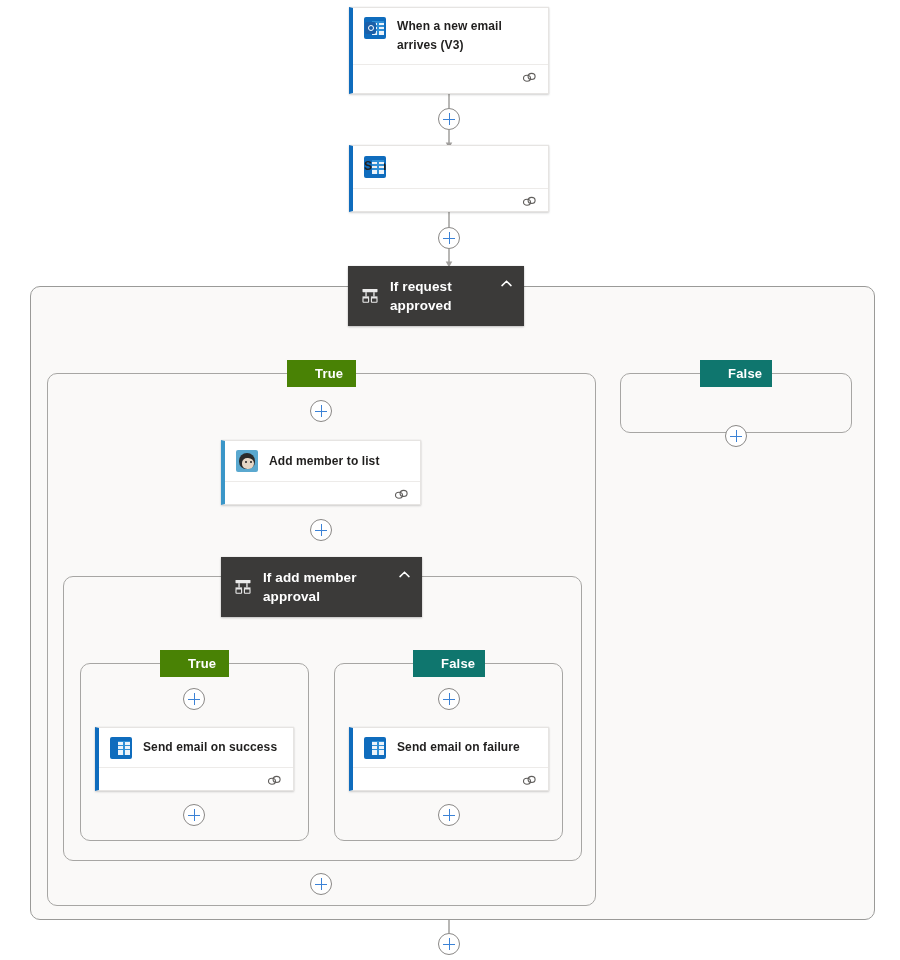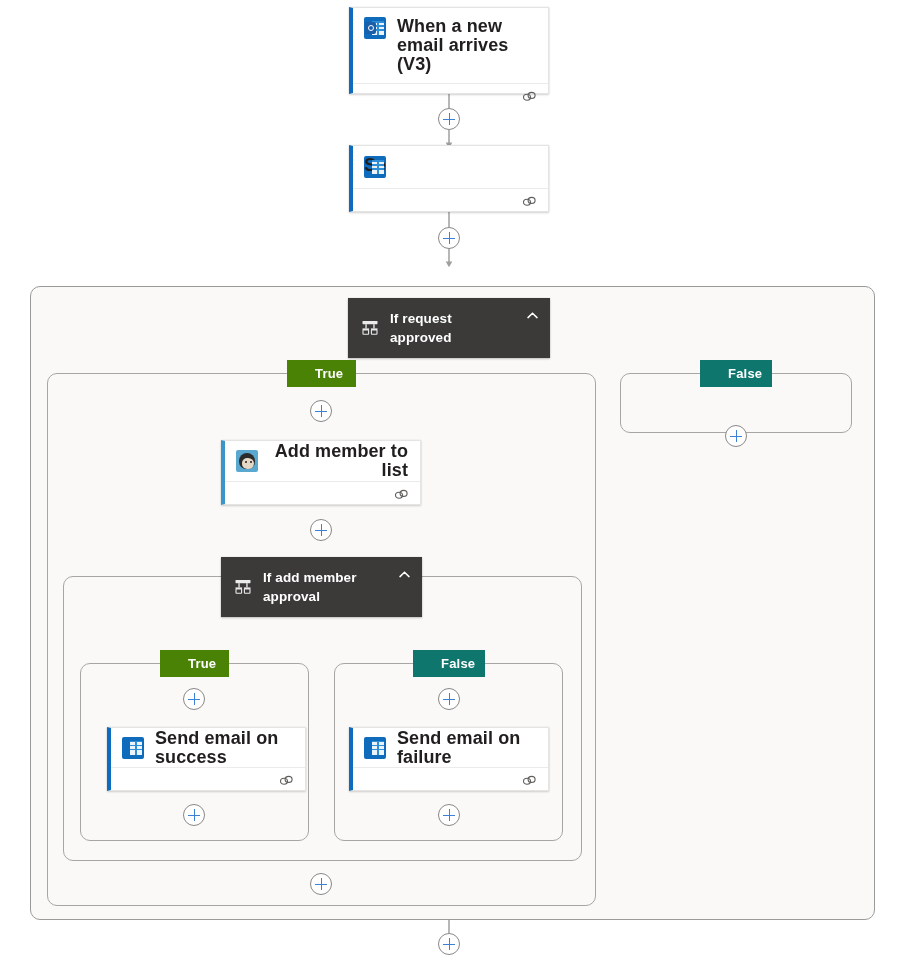--- a/index.html
+++ b/index.html
@@ -43,21 +43,21 @@
   }
   .card .card-main {
     display: flex;
     align-items: center;
     gap: 11px;
     padding: 9px 12px 9px 11px;
     box-sizing: border-box;
   }
   .card.two-line .card-main { align-items: flex-start; }
   .card .card-title {
-    font-size: 18px;
+    font-size: 12px;
     line-height: 19px;
     color: #201f1e;
     font-weight: 600;
     letter-spacing: 0.1px;
   }
   .card .card-foot {
     border-top: 1px solid #edebe9;
     height: 25px;
     display: flex;
     align-items: center;
@@ -289,21 +289,21 @@
     <div class="card-foot">
       <svg class="link-icon" width="15" height="13" viewBox="0 0 15 13">
         <ellipse cx="5" cy="7.2" rx="3.5" ry="3" fill="none" stroke="#605e5c" stroke-width="1.1"></ellipse>
         <ellipse cx="9.6" cy="5.4" rx="3.5" ry="3" fill="none" stroke="#605e5c" stroke-width="1.1"></ellipse>
       </svg>
     </div>
   </div>
 
   <div class="plus" style="left:438px; top:227px;"></div>
 
-  <div class="cond two-line" style="left:348px; top:266px; width:202px; height:60px;margin-top:32px;">
+  <div class="cond two-line" style="left:348px; top:266px; width:176px; height:60px;">
     <svg width="20" height="20" viewBox="0 0 20 20" style="flex:0 0 20px;">
       <rect x="2.5" y="3" width="15" height="3.2" rx="0.6" fill="#ffffff" opacity="0.9"></rect>
       <rect x="5.4" y="6.2" width="1.3" height="4.2" fill="#ffffff" opacity="0.9"></rect>
       <rect x="13.3" y="6.2" width="1.3" height="4.2" fill="#ffffff" opacity="0.9"></rect>
       <rect x="2.5" y="10.4" width="6.6" height="1.3" fill="#ffffff" opacity="0.9"></rect>
       <rect x="10.9" y="10.4" width="6.6" height="1.3" fill="#ffffff" opacity="0.9"></rect>
       <rect x="3" y="11.9" width="5.6" height="4.3" rx="0.5" fill="none" stroke="#ffffff" stroke-width="1.1" opacity="0.9"></rect>
       <rect x="11.4" y="11.9" width="5.6" height="4.3" rx="0.5" fill="none" stroke="#ffffff" stroke-width="1.1" opacity="0.9"></rect>
     </svg>
     <span class="cond-title">If request approved</span>
@@ -377,21 +377,21 @@
     <span>False</span>
     <svg width="13" height="13" viewBox="0 0 15 15">
       <path d="M3,9.6 L7.5,5.2 L12,9.6" fill="none" stroke="#ffffff" stroke-width="1.6" stroke-linecap="round"></path>
     </svg>
   </div>
 
   <div class="plus" style="left:183px; top:688px;"></div>
 
   <div class="plus" style="left:438px; top:688px;"></div>
 
-  <div class="card" style="left:95px; top:727px; width:199px; height:64px;margin-left:12px;">
+  <div class="card" style="left:95px; top:727px; width:199px; height:64px;">
     <div class="card-main" style="height:39px;">
       <span class="app-icon outlook">
         <span class="ol-panel"></span>
         <span class="ol-grid">
           <span style="left:0;top:0;width:12px;height:1.5px;"></span>
           <span style="left:0;top:4px;width:12px;height:1.5px;"></span>
           <span style="left:0;top:8px;width:12px;height:1.5px;"></span>
           <span style="left:5px;top:0;width:1.5px;height:14px;"></span>
         </span>
       </span>

